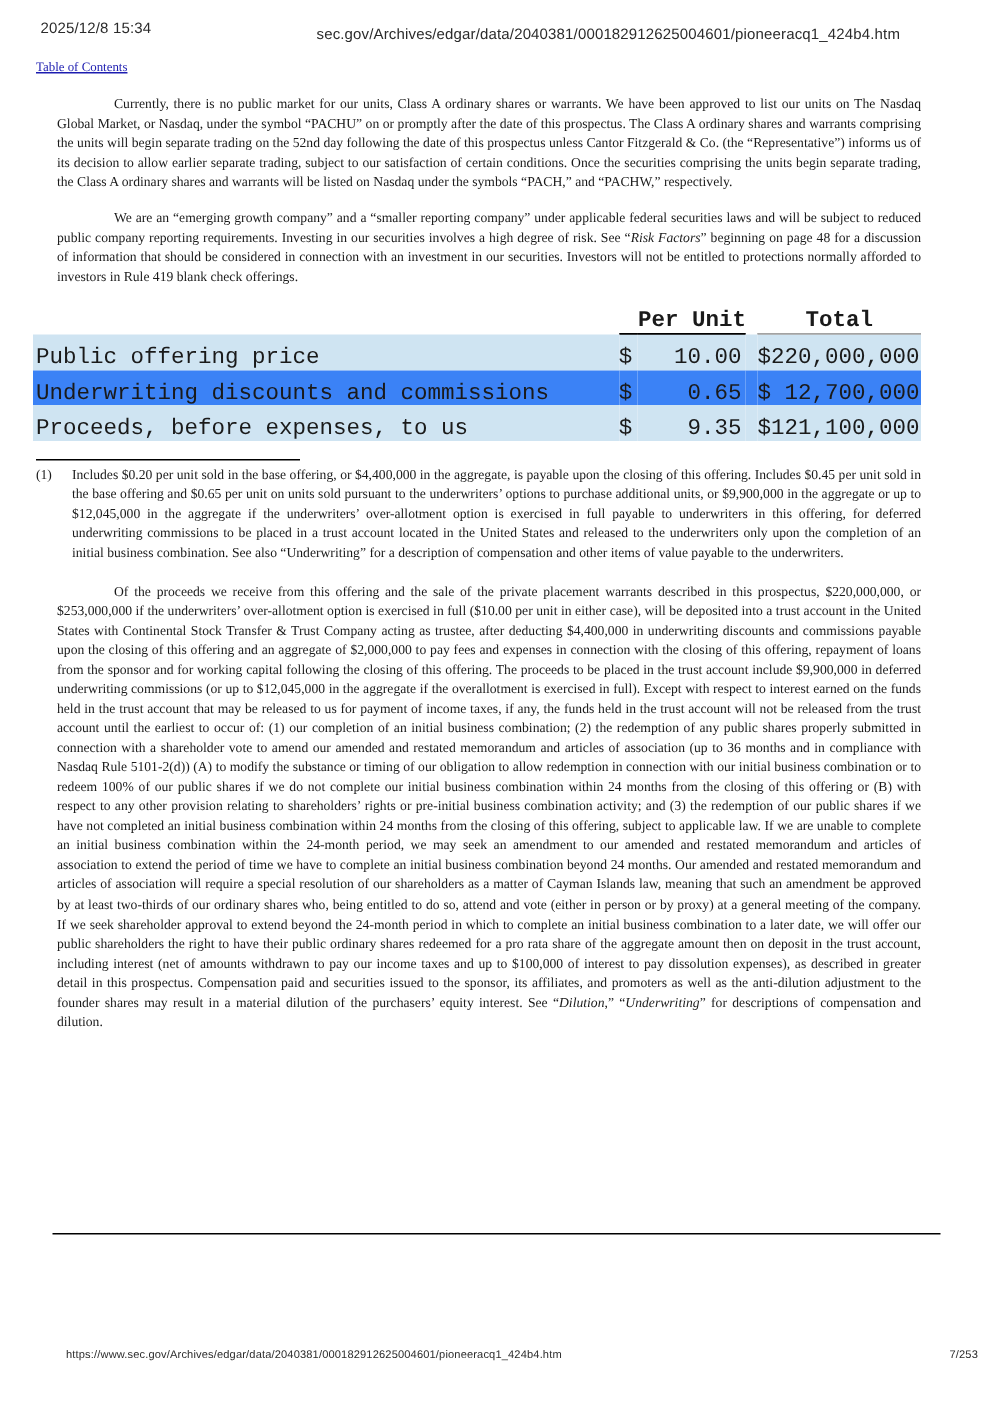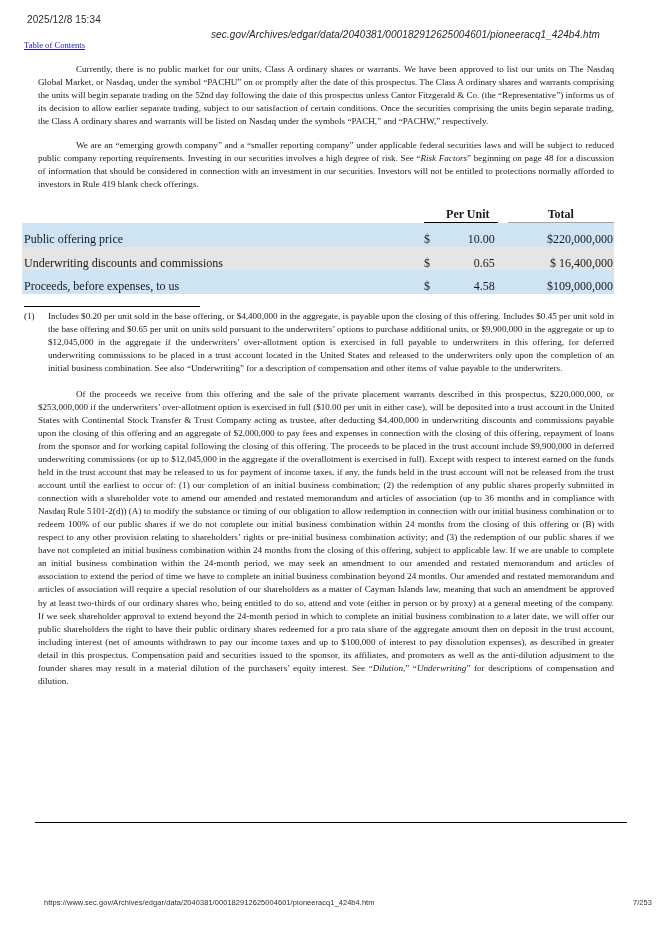--- a/index.html
+++ b/index.html
@@ -36,23 +36,22 @@
   }
   .print-header .ph-date {
     position: absolute;
     left: 27px;
     top: 0;
     white-space: nowrap;
   }
   .print-header .ph-url {
     position: absolute;
     left: 211px;
-    top: 15px;
-    white-space: nowrap;
-    font-style: italic;
+    top: 4px;
+    white-space: nowrap;
   }
 
   
   .print-footer {
     position: absolute;
     bottom: 24px;
     left: 17px;
     width: 662px;
     height: 14px;
     font-family: "Liberation Sans", sans-serif;
@@ -100,22 +99,23 @@
     hyphens: none;
   }
   p.body-par.tight { margin-top: 13px; }
   .ital { font-style: italic; }
 
   
   table.price-table {
     width: 592px;
     border-collapse: collapse;
     margin-top: 17px;
-    font-size: 12px;
+    font-size: 15px;
     line-height: 12.6px;
+    font-family: Liberation Mono, monospace;
   }
   table.price-table th,
   table.price-table td {
     padding: 0;
     vertical-align: bottom;
     white-space: nowrap;
   }
   .col-label  { width: 405px; }
   .col-cur    { width: 14px;  text-align: left;  }
   .col-unit   { width: 57px;  text-align: right; }
@@ -127,21 +127,21 @@
     text-align: center;
     padding-bottom: 1px;
   }
   table.price-table thead th.hd-unit {
     border-bottom: 1px solid #000;
   }
   table.price-table thead th.hd-total {
     border-bottom: 1px solid #a3a3a3;
   }
   table.price-table tbody tr.shade td { background: #cfe4f2; }
-  table.price-table tbody tr.plain td { background: #e5e5e5; }
+  table.price-table tbody tr.plain td { background: #3b82f6; }
   table.price-table tbody td {
     height: 13px;
     padding-top: 10px;
     padding-bottom: 0.5px;
   }
   table.price-table tbody td.lbl { padding-left: 2px; }
   table.price-table tbody td.tot { padding-right: 1px; margin-top: 48px; }
   table.price-table tbody td.unt { padding-right: 3px; margin-top: 27px; }
 
   
@@ -215,28 +215,28 @@
           <td class="col-cur">$</td>
           <td class="col-unit unt">10.00</td>
           <td class="col-gap"></td>
           <td class="col-total tot">$220,000,000</td>
         </tr>
         <tr class="plain">
           <td class="lbl">Underwriting discounts and commissions</td>
           <td class="col-cur">$</td>
           <td class="col-unit unt">0.65</td>
           <td class="col-gap"></td>
-          <td class="col-total tot">$  16,400,000</td>
+          <td class="col-total tot">$  12,700,000</td>
         </tr>
         <tr class="shade">
           <td class="lbl">Proceeds, before expenses, to us</td>
           <td class="col-cur">$</td>
-          <td class="col-unit unt">4.58</td>
+          <td class="col-unit unt">9.35</td>
           <td class="col-gap"></td>
-          <td class="col-total tot">$109,000,000</td>
+          <td class="col-total tot">$121,100,000</td>
         </tr>
       </tbody>
     </table>
 
     
     <div class="footnote-wrap">
       <div class="fn-rule"></div>
       <div class="footnote">
         <span class="fn-num">(1)</span>
         <span>Includes $0.20 per unit sold in the base offering, or $4,400,000 in the aggregate, is payable upon the closing of this offering. Includes $0.45 per unit sold in the base offering and $0.65 per unit on units sold pursuant to the underwriters’ options to purchase additional units, or $9,900,000 in the aggregate or up to $12,045,000 in the aggregate if the underwriters’ over-allotment option is exercised in full payable to underwriters in this offering, for deferred underwriting commissions to be placed in a trust account located in the United States and released to the underwriters only upon the completion of an initial business combination. See also “Underwriting” for a description of compensation and other items of value payable to the underwriters.</span>

